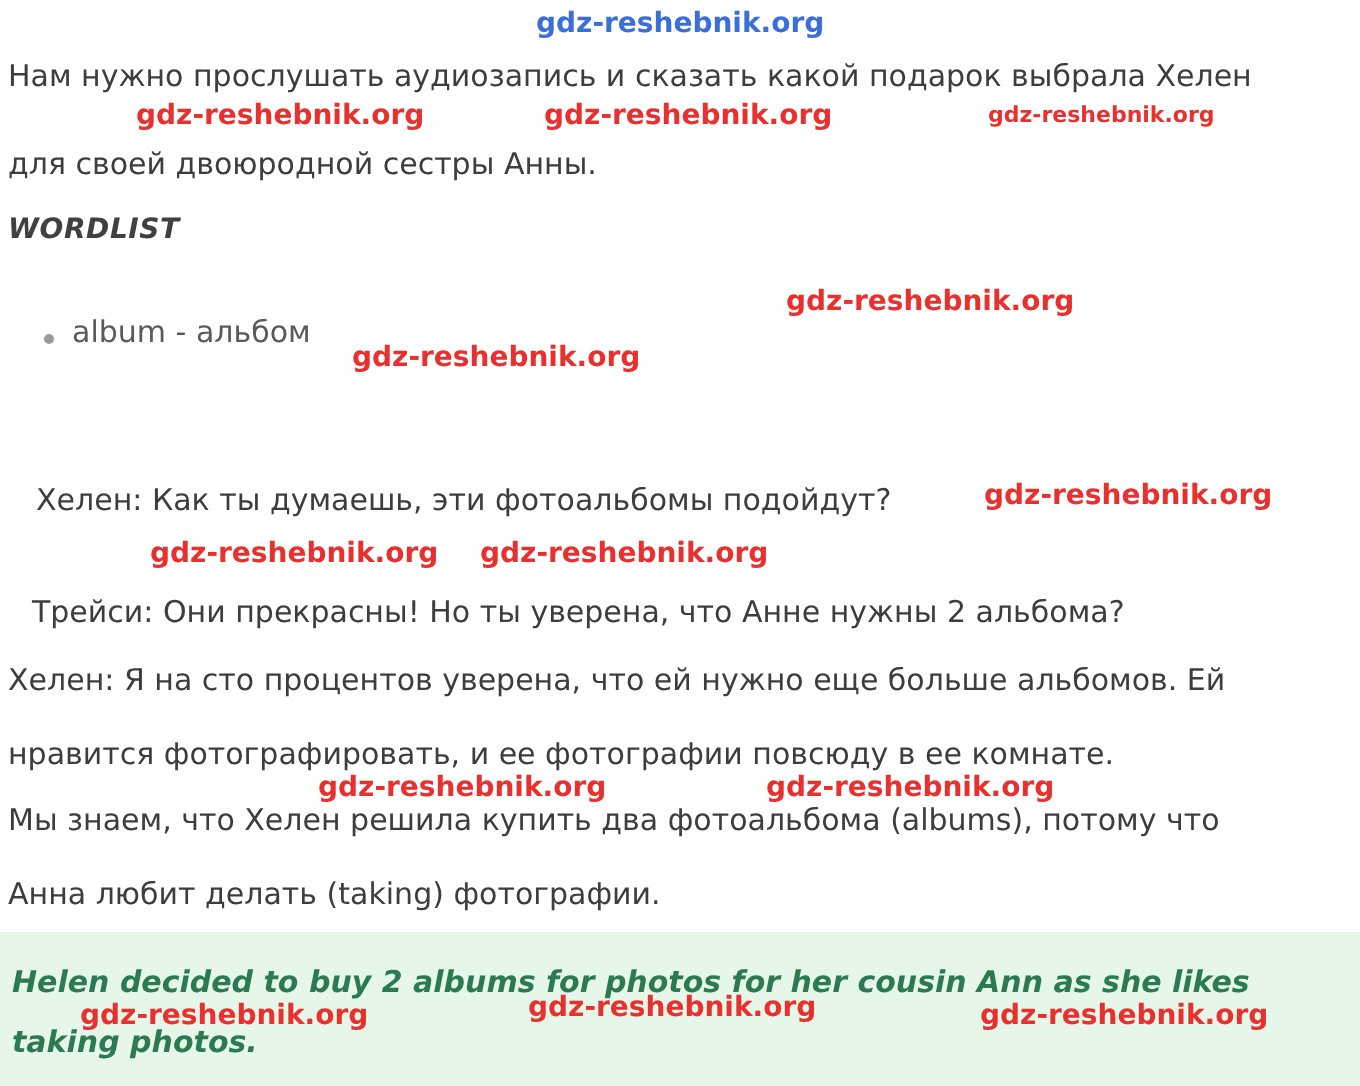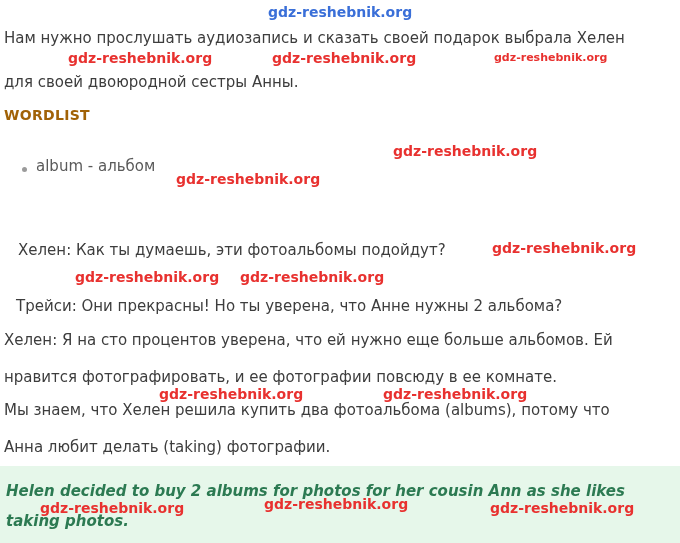--- a/index.html
+++ b/index.html
@@ -48,21 +48,22 @@
     font-size: 15px;
     line-height: 20px;
     color: #3d3d3d;
     white-space: nowrap;
   }
   .heading {
     position: absolute;
     font-size: 14px;
     font-weight: bold;
     letter-spacing: 0.3px;
-    color: #a16207;
+    color: #404040;
+    font-style: italic;
   }
   .bullets {
     position: absolute;
     left: 0;
     top: 155px;
     width: 660px;
   }
   .bullet-row {
     position: relative;
     height: 36px;
@@ -106,21 +107,21 @@
     font-weight: bold;
   }
 </style>
 </head>
 <body>
 
 <div class="page">
 
   <div class="content">
 
-    <div class="para" style="left:4px; top:28px;">Нам нужно прослушать аудиозапись и сказать своей подарок выбрала Хелен</div>
+    <div class="para" style="left:4px; top:28px;">Нам нужно прослушать аудиозапись и сказать какой подарок выбрала Хелен</div>
 
     <div class="para" style="left:4px; top:72px;">для своей двоюродной сестры Анны.</div>
 
     <div class="heading" style="left:4px; top:107px;">WORDLIST</div>
 
     <div class="bullets">
       <div class="bullet-row" style="top:0;">
         <span class="bullet-dot"></span>
         <span class="bullet-text">album - альбом</span>
       </div>

